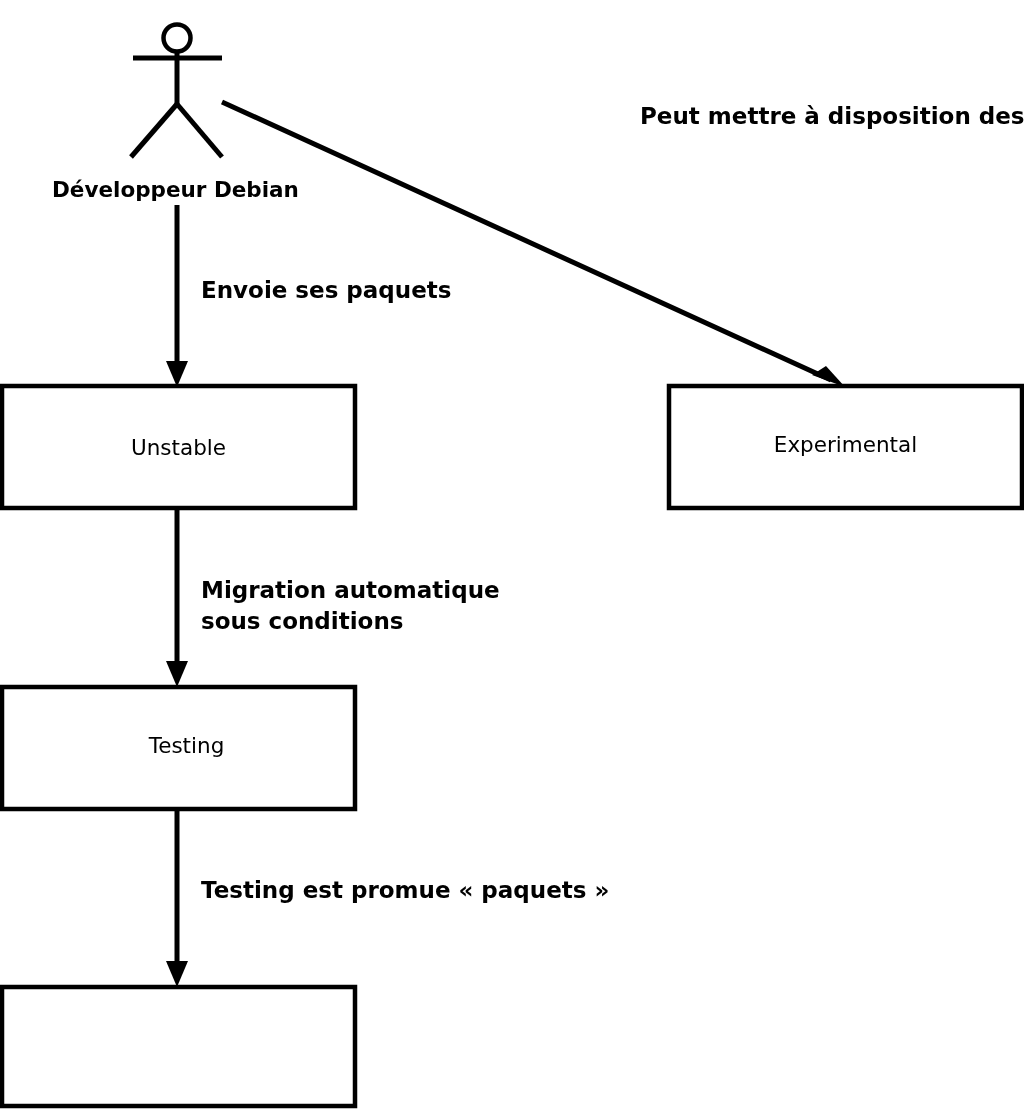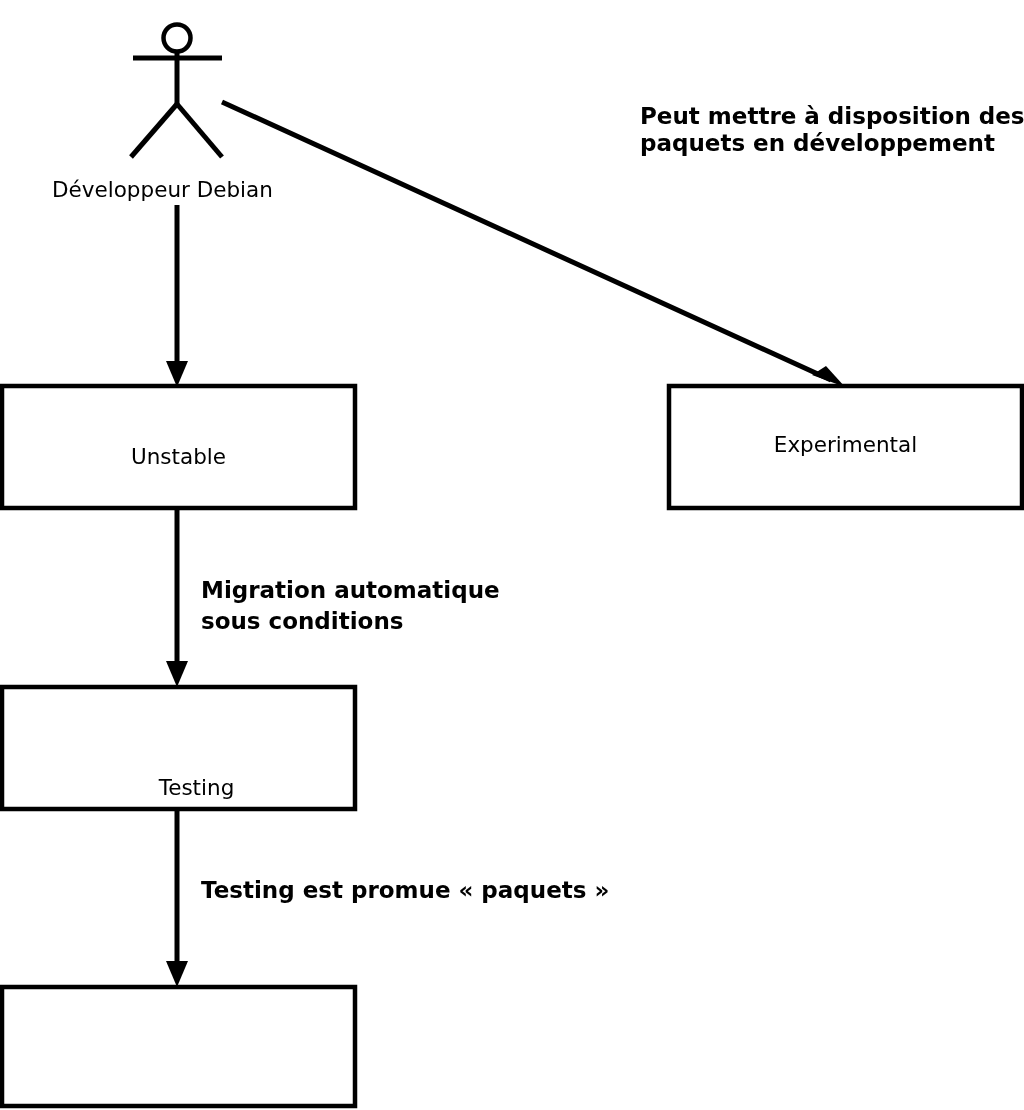--- a/index.html
+++ b/index.html
@@ -42,20 +42,21 @@
     color: #000000;
     text-align: center;
     white-space: pre;
   }
   .actor-label {
     position: absolute;
     font-family: "DejaVu Sans", sans-serif;
     font-size: 21.5px;
     color: #000000;
     white-space: pre;
+    font-weight: bold;
   }
 </style>
 </head>
 <body>
 
 <div id="diagram-root">
 
   <svg id="diagram-svg" viewBox="0 0 1024 1110" xmlns="http://www.w3.org/2000/svg">
 
     <g>
@@ -91,28 +92,28 @@
       <line x1="177" y1="809" x2="177" y2="962" stroke="#000000" stroke-width="5"></line>
       <polygon points="177,987 166,961 188,961" fill="#000000"></polygon>
     </g>
 
     <rect x="2" y="987" width="353" height="119" fill="#ffffff" stroke="#000000" stroke-width="4.5"></rect>
   </svg>
 
   <div class="actor-label" style="left:52px; top:177px;">Développeur Debian</div>
 
   <div class="dg-text" style="left:640px; top:101px;">Peut mettre à disposition des</div>
-  <div class="dg-text" style="left:640px; top:128px;">paquets en développement</div>
 
+  <div class="dg-text" style="left:201px; top:275px;">Envoie ses paquets</div>
 
-  <div class="node-label" style="left:2px; top:444px; width:353px;">Unstable</div>
+  <div class="node-label" style="left:2px; top:435px; width:353px;">Unstable</div>
 
   <div class="node-label" style="left:669px; top:432px; width:353px;">Experimental</div>
 
   <div class="dg-text" style="left:201px; top:606px;">sous conditions</div>
   <div class="dg-text" style="left:201px; top:575px;">Migration automatique</div>
 
-  <div class="node-label" style="left:20px; top:733px; width:353px;margin-top:42px;">Testing</div>
+  <div class="node-label" style="left:10px; top:733px; width:353px;">Testing</div>
 
   <div class="dg-text" style="left:201px; top:875px;">Testing est promue « paquets »</div>
 
 
 </div>
 
 </body></html>

